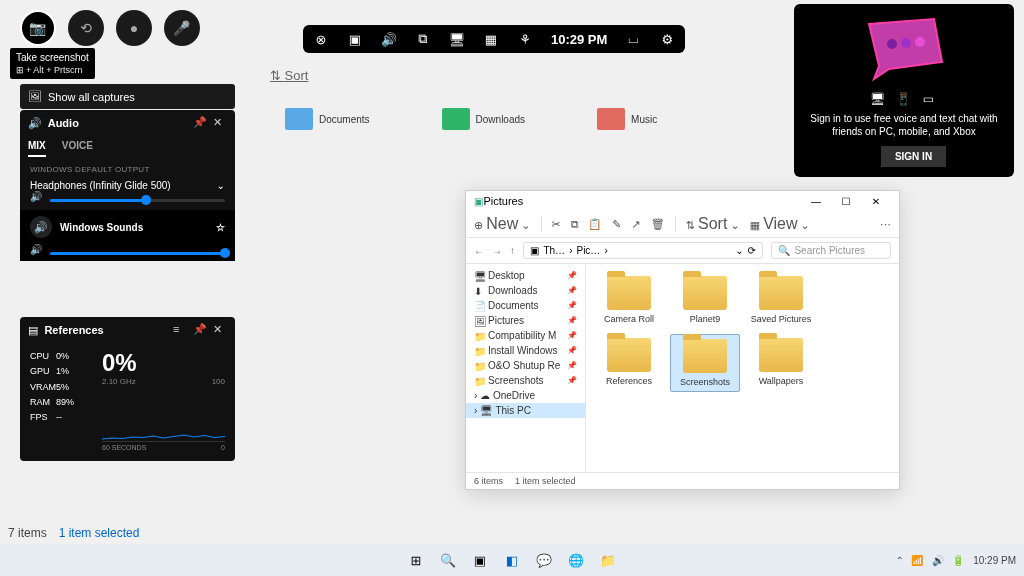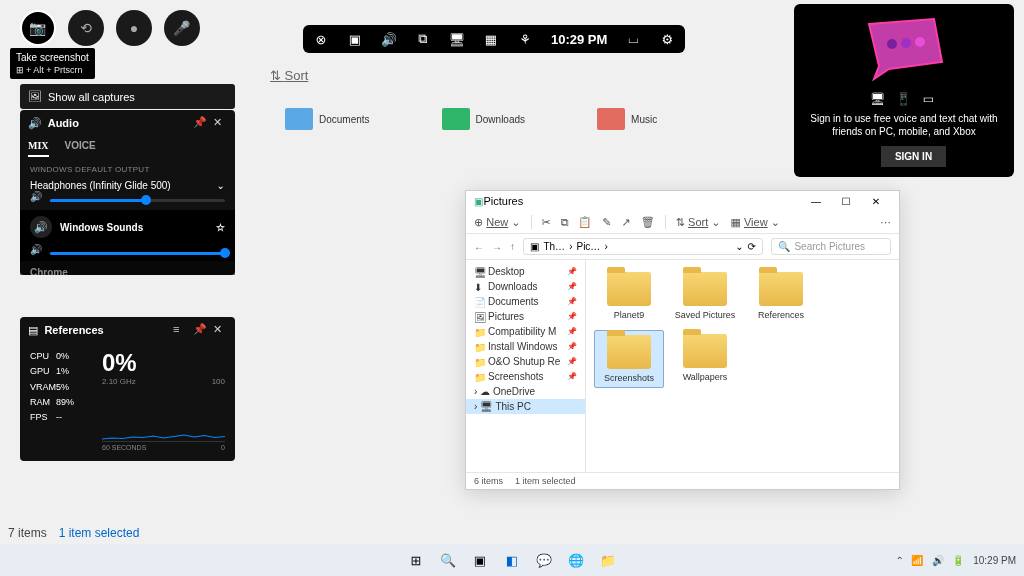--- a/index.html
+++ b/index.html
@@ -19,21 +19,21 @@
 .show-captures { position: absolute; top: 84px; left: 20px; width: 215px; background: #1a1a1a; color: #fff; font-size: 11px; padding: 6px 8px; display: flex; align-items: center; gap: 6px; border-radius: 3px; cursor: pointer; }
 
 
 .widget { position: absolute; background: #111; color: #fff; border-radius: 4px; }
 .widget-head { display: flex; align-items: center; padding: 6px 8px; font-size: 11px; gap: 6px; }
 .widget-head .title { flex: 1; font-weight: 600; }
 .widget-head .hbtn { width: 14px; height: 14px; cursor: pointer; opacity: .8; font-size: 11px; }
 .audio { top: 110px; left: 20px; width: 215px; }
 .tabs { display: flex; padding: 4px 8px 0; gap: 16px; font-size: 10px; font-weight: 600; }
 .tab { padding-bottom: 4px; border-bottom: 2px solid transparent; cursor: pointer; opacity: .6; }
-.tab.active { border-color: #fff; opacity: 1; font-family: Liberation Serif, serif; }
+.tab.active { border-color: #fff; opacity: 1; }
 .section-label { font-size: 8px; color: #888; padding: 8px 10px 2px; letter-spacing: .3px; }
 .audio-row { padding: 4px 10px 8px; }
 .audio-row .name { font-size: 10px; display: flex; justify-content: space-between; align-items: center; }
 .slider { height: 3px; background: #333; margin-top: 8px; position: relative; border-radius: 2px; }
 .slider .fill { height: 100%; background: #0b84ff; border-radius: 2px; position: relative; }
 .slider .fill::after { content: ""; position: absolute; right: -5px; top: -4px; width: 10px; height: 10px; background: #0b84ff; border-radius: 50%; }
 .slider-wrap { display: flex; align-items: center; gap: 8px; }
 .slider-wrap .vol-icn { font-size: 10px; }
 .slider-wrap .slider { flex: 1; }
 .app-audio { background: #000; padding: 6px 10px; }
@@ -69,21 +69,21 @@
 .ficn.music { background: #e06b5e; }
 
 
 .explorer { position: absolute; top: 190px; left: 465px; width: 435px; height: 300px; background: #f8f8f8; border: 1px solid #ccc; box-shadow: 0 4px 20px rgba(0,0,0,.15); display: flex; flex-direction: column; font-size: 10px; }
 .ex-title { display: flex; align-items: center; padding: 4px 8px; background: #fff; }
 .ex-title .t { flex: 1; font-size: 11px; }
 .ex-title .wbtn { width: 30px; text-align: center; cursor: pointer; font-size: 10px; }
 .ex-toolbar { display: flex; align-items: center; padding: 4px 8px; gap: 10px; border-bottom: 1px solid #e5e5e5; background: #fff; color: #555; }
 .ex-toolbar .tbtn { cursor: pointer; font-size: 11px; }
 .ex-toolbar .sep { width: 1px; height: 14px; background: #ddd; }
-.ex-toolbar .tlabel { font-size: 11px; text-decoration: underline; }
+.ex-toolbar .tlabel { font-size: 16px; }
 .ex-addr { display: flex; align-items: center; padding: 4px 8px; gap: 8px; border-bottom: 1px solid #e5e5e5; background: #fff; }
 .ex-addr .nav { cursor: pointer; color: #666; }
 .ex-addr .path { flex: 1; border: 1px solid #ddd; padding: 2px 6px; font-size: 10px; border-radius: 3px; background: #fff; display: flex; align-items: center; gap: 4px; }
 .ex-addr .search { width: 120px; border: 1px solid #ddd; padding: 2px 6px; font-size: 10px; border-radius: 3px; display: flex; align-items: center; gap: 4px; color: #999; }
 .ex-body { flex: 1; display: flex; overflow: hidden; }
 .ex-side { width: 120px; border-right: 1px solid #e5e5e5; background: #fff; overflow-y: auto; padding: 4px 0; }
 .ex-side .sitem { padding: 2px 8px; font-size: 10px; cursor: pointer; display: flex; align-items: center; gap: 4px; color: #333; }
 .ex-side .sitem.sel { background: #cde8ff; }
 .ex-side .sitem .sicn { width: 10px; height: 10px; display: inline-block; }
 .ex-main { flex: 1; padding: 8px; display: flex; flex-wrap: wrap; gap: 6px; align-content: flex-start; background: #fff; }
@@ -184,25 +184,20 @@
         <span>Windows Sounds</span>
         <span style="margin-left:auto">☆</span>
       </div>
     <div class="slider-wrap" style="margin-top:6px">
       <span class="vol-icn">🔊</span>
       <div class="slider">
           <div class="fill" style="width:100%"></div>
         </div>
     </div>
   </div>
-  <div class="app-audio" style="opacity:.5;max-height:14px;overflow:hidden">
-    <div class="aname">
-        <span>Chrome</span>
-      </div>
-  </div>
 </div>
 
 <div class="widget perf">
   <div class="widget-head">
     <span>▤</span>
     <span class="title">References</span>
     <span class="hbtn">≡</span>
     <span class="hbtn">📌</span>
     <span class="hbtn">✕</span>
   </div>
@@ -295,20 +290,24 @@
         <div class="sitem"><span class="sicn">📁</span>Compatibility M<span style="margin-left:auto;font-size:8px">📌</span></div>
         <div class="sitem"><span class="sicn">📁</span>Install Windows<span style="margin-left:auto;font-size:8px">📌</span></div>
         <div class="sitem"><span class="sicn">📁</span>O&amp;O Shutup Re<span style="margin-left:auto;font-size:8px">📌</span></div>
         <div class="sitem"><span class="sicn">📁</span>Screenshots<span style="margin-left:auto;font-size:8px">📌</span></div>
         <div class="sitem">› ☁ OneDrive</div>
         <div class="sitem sel">› 🖥 This PC</div>
       </div>
     <div class="ex-main" id="ex-main">
         <div class="folder">
           <div class="foldericn"></div>
+          <div class="fname">Camera Roll</div>
+        </div>
+        <div class="folder">
+          <div class="foldericn"></div>
           <div class="fname">Planet9</div>
         </div>
         <div class="folder">
           <div class="foldericn"></div>
           <div class="fname">Saved Pictures</div>
         </div>
         <div class="folder">
           <div class="foldericn"></div>
           <div class="fname">References</div>
         </div>

